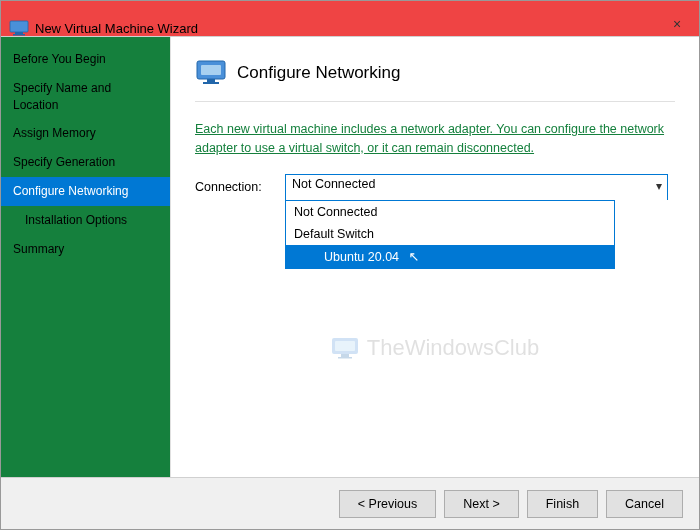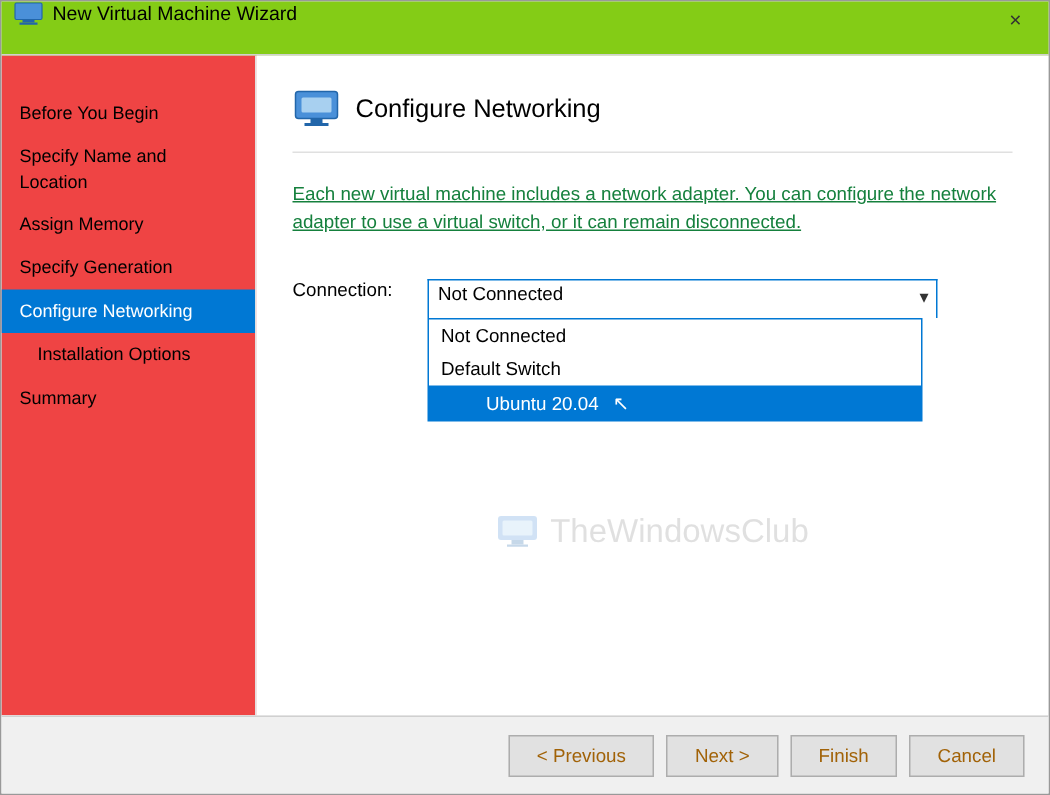--- a/index.html
+++ b/index.html
@@ -15,25 +15,25 @@
     .window {
       width: 700px;
       height: 530px;
       background: #ffffff;
       border: 1px solid #999;
       display: flex;
       flex-direction: column;
     }
 
     .title-bar {
-      background: #84cc16;
+      background: #ef4444;
       border-bottom: 1px solid #d0d0d0;
       height: 36px;
       display: flex;
-      align-items: flex-start;
+      align-items: flex-end;
       padding: 0 8px;
       flex-shrink: 0;
     }
 
     .title-bar-icon {
       width: 20px;
       height: 16px;
       margin-right: 6px;
       flex-shrink: 0;
     }
@@ -60,23 +60,23 @@
 
     .content-area {
       display: flex;
       flex: 1;
       overflow: hidden;
     }
 
     
     .sidebar {
       width: 170px;
-      background: #ef4444;
+      background: #15803d;
       border-right: 1px solid #e0e0e0;
-      padding-top: 24px;
+      padding-top: 8px;
       flex-shrink: 0;
     }
 
     .sidebar-item {
       padding: 6px 12px;
       cursor: pointer;
       color: #000;
       font-size: 12px;
       line-height: 1.4;
     }
@@ -135,22 +135,21 @@
 
     .form-label {
       width: 90px;
       font-size: 12.5px;
       color: #000;
       flex-shrink: 0;
     }
 
     .dropdown-container {
       position: relative;
-      width: 340px;
-      margin-top: 12px;
+      width: 383px;
     }
 
     .dropdown-select {
       width: 100%;
       height: 26px;
       border: 1px solid #0078d4;
       border-bottom: none;
       padding: 2px 28px 2px 6px;
       font-size: 12.5px;
       appearance: none;
@@ -221,21 +220,21 @@
       flex-shrink: 0;
     }
 
     .btn {
       height: 28px;
       padding: 0 18px;
       border: 1px solid #adadad;
       background: #e1e1e1;
       font-size: 12.5px;
       cursor: pointer;
-      color: #a16207;
+      color: #000000;
       outline: none;
     }
   </style>
 </head>
 <body>
 
 <div class="window">
 
   <div class="title-bar">
 

